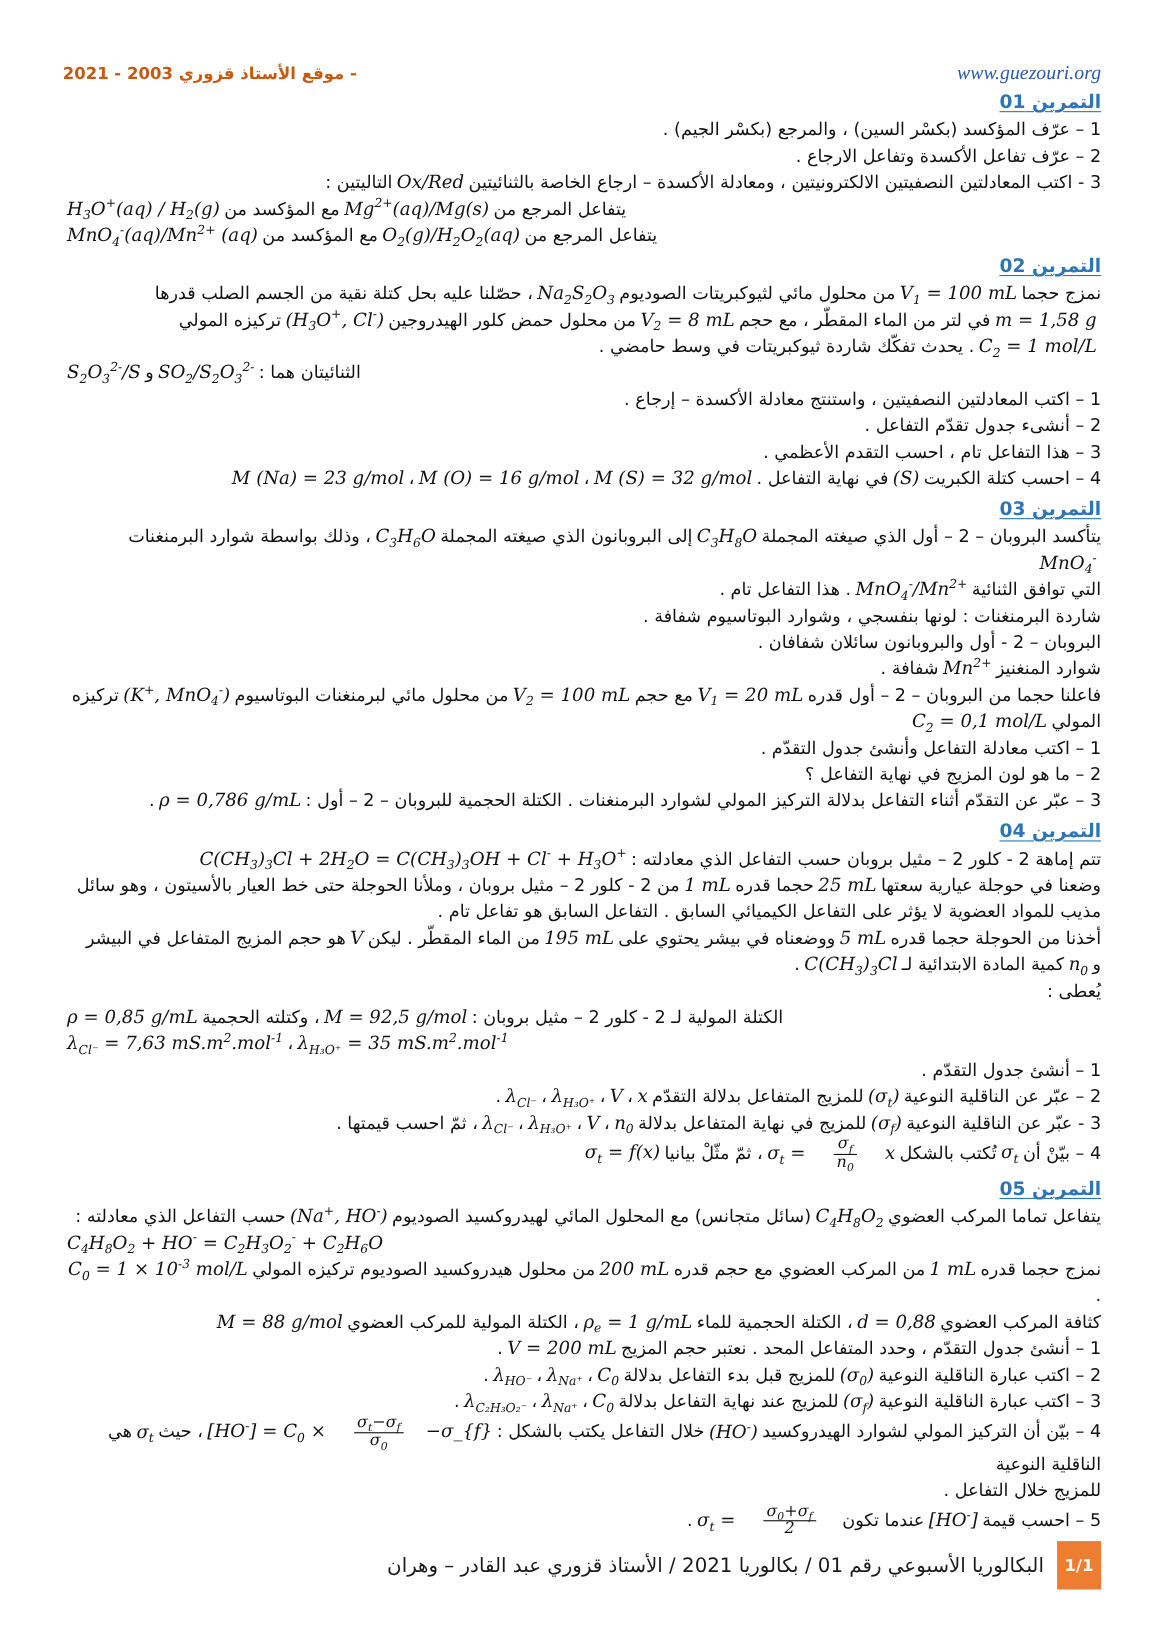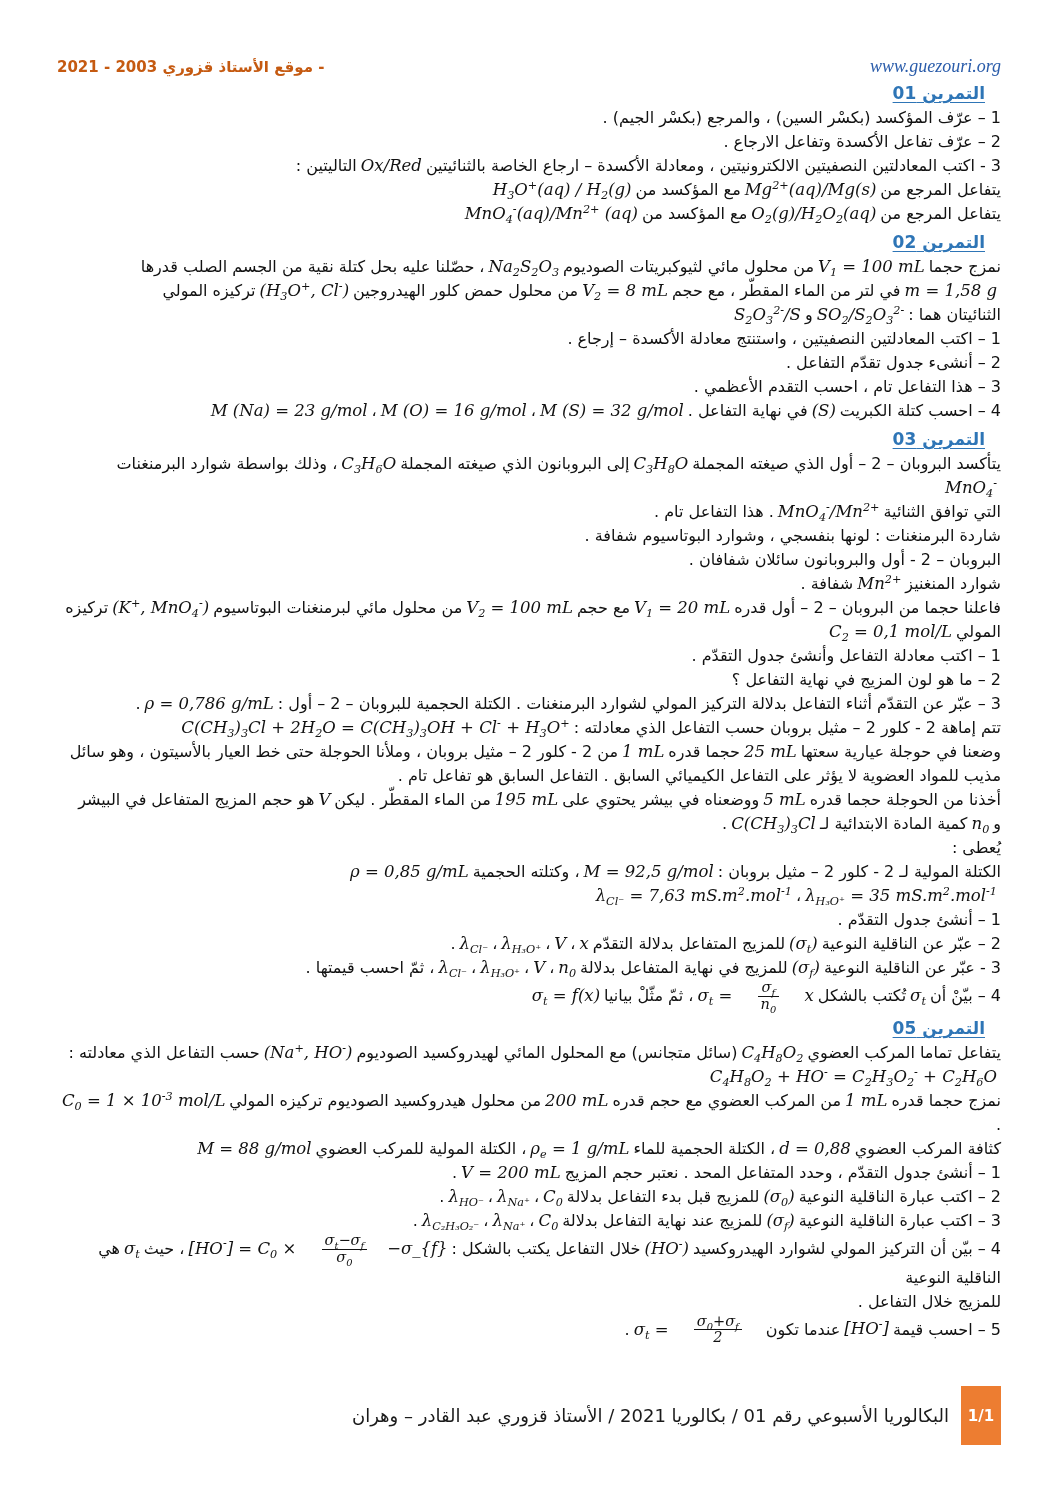--- a/index.html
+++ b/index.html
@@ -23,30 +23,30 @@
     font-family:"Liberation Serif","DejaVu Serif",serif;
     font-style:italic;font-size:18px;color:#2a5caa;
     direction:ltr;text-decoration:none;margin-left:38px;
   }
   .hdr-credit{font-size:15px;font-weight:bold;color:#c55a11;}
   
   .ex-heading{
     color:#2e75b6;font-weight:bold;font-size:17px;
     text-decoration:underline;
     text-underline-offset:3px;
-    margin:6px 16px 3px 0;
+    margin:6px 0 3px 0;
   }
   
   .line{
     font-size:16px;
     line-height:24px;
     text-align:right;
     min-height:24px;
   }
-  .line.c{text-align:right;}
+  .line.c{text-align:left;}
   .math{
     font-family:"DejaVu Serif",serif;
     font-style:italic;
     font-size:16.5px;
     direction:ltr;
     unicode-bidi:isolate;
     display:inline-block;
     margin:0 4px;
     white-space:nowrap;
   }
@@ -60,21 +60,21 @@
     margin:0 20px;
   }
   .frac>span{display:block;padding:0 3px;}
   .frac>.den{border-top:1.2px solid #111;}
   
   .footer{
     position:absolute;left:57px;right:57px;bottom:52px;
     display:flex;align-items:center;gap:12px;
   }
   .page-badge{
-    width:40px;height:59px;background:#ed7d31;color:#ffffff;
+    width:40px;height:44px;background:#ed7d31;color:#ffffff;
     font-weight:bold;font-size:15px;
     display:flex;align-items:center;justify-content:center;
     direction:ltr;flex:0 0 auto;
   }
   .footer-text{font-size:18px;color:#1a1a1a;}
 </style>
 </head>
 <body>
 
 <div class="page">
@@ -91,40 +91,42 @@
           <div class="line"><span>1 – عرّف المؤكسد (بكسْر السين) ، والمرجع (بكسْر الجيم) .</span></div>
           <div class="line"><span>2 – عرّف تفاعل الأكسدة وتفاعل الارجاع .</span></div>
           <div class="line"><span>3 - اكتب المعادلتين النصفيتين الالكترونيتين ، ومعادلة الأكسدة – ارجاع الخاصة بالثنائيتين</span><span class="math" dir="ltr">Ox/Red</span><span>التاليتين :</span></div>
           <div class="line c"><span>يتفاعل المرجع من</span><span class="math" dir="ltr">Mg<sup>2+</sup>(aq)/Mg(s)</span><span>مع المؤكسد من</span><span class="math" dir="ltr">H<sub>3</sub>O<sup>+</sup>(aq) / H<sub>2</sub>(g)</span></div>
           <div class="line c"><span>يتفاعل المرجع من</span><span class="math" dir="ltr">O<sub>2</sub>(g)/H<sub>2</sub>O<sub>2</sub>(aq)</span><span>مع المؤكسد من</span><span class="math" dir="ltr">MnO<sub>4</sub><sup>-</sup>(aq)/Mn<sup>2+</sup> (aq)</span></div>
         </section>
         <section>
           <div class="ex-heading">التمرين 02</div>
           <div class="line"><span>نمزج حجما</span><span class="math" dir="ltr">V<sub>1</sub> = 100 mL</span><span>من محلول مائي لثيوكبريتات الصوديوم</span><span class="math" dir="ltr">Na<sub>2</sub>S<sub>2</sub>O<sub>3</sub></span><span>، حصّلنا عليه بحل كتلة نقية من الجسم الصلب قدرها</span></div>
           <div class="line"><span class="math" dir="ltr">m = 1,58 g</span><span>في لتر من الماء المقطّر ، مع حجم</span><span class="math" dir="ltr">V<sub>2</sub> = 8 mL</span><span>من محلول حمض كلور الهيدروجين</span><span class="math" dir="ltr">(H<sub>3</sub>O<sup>+</sup>, Cl<sup>-</sup>)</span><span>تركيزه المولي</span></div>
+          <div class="line"><span class="math" dir="ltr">C<sub>2</sub> = 1 mol/L</span><span>. يحدث تفكّك شاردة ثيوكبريتات في وسط حامضي .</span></div>
           <div class="line c"><span>الثنائيتان هما :</span><span class="math" dir="ltr">SO<sub>2</sub>/S<sub>2</sub>O<sub>3</sub><sup>2-</sup></span><span>و</span><span class="math" dir="ltr">S<sub>2</sub>O<sub>3</sub><sup>2-</sup>/S</span></div>
           <div class="line"><span>1 – اكتب المعادلتين النصفيتين ، واستنتج معادلة الأكسدة – إرجاع .</span></div>
           <div class="line"><span>2 – أنشىء جدول تقدّم التفاعل .</span></div>
           <div class="line"><span>3 – هذا التفاعل تام ، احسب التقدم الأعظمي .</span></div>
           <div class="line"><span>4 – احسب كتلة الكبريت</span><span class="math" dir="ltr">(S)</span><span>في نهاية التفاعل .</span><span class="math" dir="ltr">M (S) = 32 g/mol</span><span>،</span><span class="math" dir="ltr">M (O) = 16 g/mol</span><span>،</span><span class="math" dir="ltr">M (Na) = 23 g/mol</span></div>
         </section>
         <section>
           <div class="ex-heading">التمرين 03</div>
           <div class="line"><span>يتأكسد البروبان – 2 – أول الذي صيغته المجملة</span><span class="math" dir="ltr">C<sub>3</sub>H<sub>8</sub>O</span><span>إلى البروبانون الذي صيغته المجملة</span><span class="math" dir="ltr">C<sub>3</sub>H<sub>6</sub>O</span><span>، وذلك بواسطة شوارد البرمنغنات</span><span class="math" dir="ltr">MnO<sub>4</sub><sup>-</sup></span></div>
           <div class="line"><span>التي توافق الثنائية</span><span class="math" dir="ltr">MnO<sub>4</sub><sup>-</sup>/Mn<sup>2+</sup></span><span>. هذا التفاعل تام .</span></div>
           <div class="line"><span>شاردة البرمنغنات : لونها بنفسجي ، وشوارد البوتاسيوم شفافة .</span></div>
           <div class="line"><span>البروبان – 2 - أول والبروبانون سائلان شفافان .</span></div>
           <div class="line"><span>شوارد المنغنيز</span><span class="math" dir="ltr">Mn<sup>2+</sup></span><span>شفافة .</span></div>
           <div class="line"><span>فاعلنا حجما من البروبان – 2 – أول قدره</span><span class="math" dir="ltr">V<sub>1</sub> = 20 mL</span><span>مع حجم</span><span class="math" dir="ltr">V<sub>2</sub> = 100 mL</span><span>من محلول مائي لبرمنغنات البوتاسيوم</span><span class="math" dir="ltr">(K<sup>+</sup>, MnO<sub>4</sub><sup>-</sup>)</span><span>تركيزه</span></div>
           <div class="line"><span>المولي</span><span class="math" dir="ltr">C<sub>2</sub> = 0,1 mol/L</span></div>
           <div class="line"><span>1 – اكتب معادلة التفاعل وأنشئ جدول التقدّم .</span></div>
           <div class="line"><span>2 – ما هو لون المزيج في نهاية التفاعل ؟</span></div>
           <div class="line"><span>3 – عبّر عن التقدّم أثناء التفاعل بدلالة التركيز المولي لشوارد البرمنغنات . الكتلة الحجمية للبروبان – 2 – أول :</span><span class="math" dir="ltr">ρ = 0,786 g/mL</span><span>.</span></div>
         </section>
         <section>
+          <div class="ex-heading">التمرين 04</div>
           <div class="line"><span>تتم إماهة 2 - كلور 2 – مثيل بروبان حسب التفاعل الذي معادلته :</span><span class="math" dir="ltr">C(CH<sub>3</sub>)<sub>3</sub>Cl + 2H<sub>2</sub>O = C(CH<sub>3</sub>)<sub>3</sub>OH + Cl<sup>-</sup> + H<sub>3</sub>O<sup>+</sup></span></div>
           <div class="line"><span>وضعنا في حوجلة عيارية سعتها</span><span class="math" dir="ltr">25 mL</span><span>حجما قدره</span><span class="math" dir="ltr">1 mL</span><span>من 2 - كلور 2 – مثيل بروبان ، وملأنا الحوجلة حتى خط العيار بالأسيتون ، وهو سائل</span></div>
           <div class="line"><span>مذيب للمواد العضوية لا يؤثر على التفاعل الكيميائي السابق . التفاعل السابق هو تفاعل تام .</span></div>
           <div class="line"><span>أخذنا من الحوجلة حجما قدره</span><span class="math" dir="ltr">5 mL</span><span>ووضعناه في بيشر يحتوي على</span><span class="math" dir="ltr">195 mL</span><span>من الماء المقطّر . ليكن</span><span class="math" dir="ltr">V</span><span>هو حجم المزيج المتفاعل في البيشر</span></div>
           <div class="line"><span>و</span><span class="math" dir="ltr">n<sub>0</sub></span><span>كمية المادة الابتدائية لـ</span><span class="math" dir="ltr">C(CH<sub>3</sub>)<sub>3</sub>Cl</span><span>.</span></div>
           <div class="line"><span>يُعطى :</span></div>
           <div class="line c"><span>الكتلة المولية لـ 2 - كلور 2 – مثيل بروبان :</span><span class="math" dir="ltr">M = 92,5 g/mol</span><span>، وكتلته الحجمية</span><span class="math" dir="ltr">ρ = 0,85 g/mL</span></div>
           <div class="line c"><span class="math" dir="ltr">λ<sub>H₃O⁺</sub> = 35 mS.m<sup>2</sup>.mol<sup>-1</sup></span><span>،</span><span class="math" dir="ltr">λ<sub>Cl⁻</sub> = 7,63 mS.m<sup>2</sup>.mol<sup>-1</sup></span></div>
           <div class="line"><span>1 – أنشئ جدول التقدّم .</span></div>
           <div class="line"><span>2 – عبّر عن الناقلية النوعية</span><span class="math" dir="ltr">(σ<sub>t</sub>)</span><span>للمزيج المتفاعل بدلالة التقدّم</span><span class="math" dir="ltr">x</span><span>،</span><span class="math" dir="ltr">V</span><span>،</span><span class="math" dir="ltr">λ<sub>H₃O⁺</sub></span><span>،</span><span class="math" dir="ltr">λ<sub>Cl⁻</sub></span><span>.</span></div>

